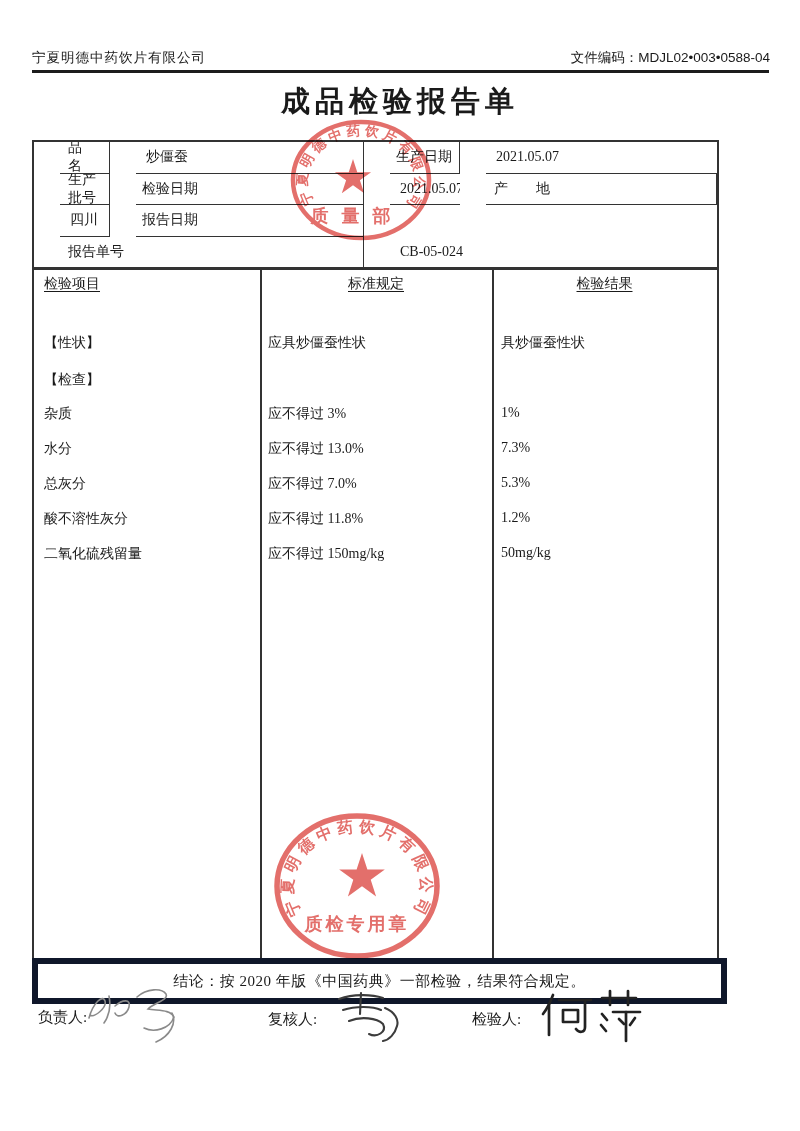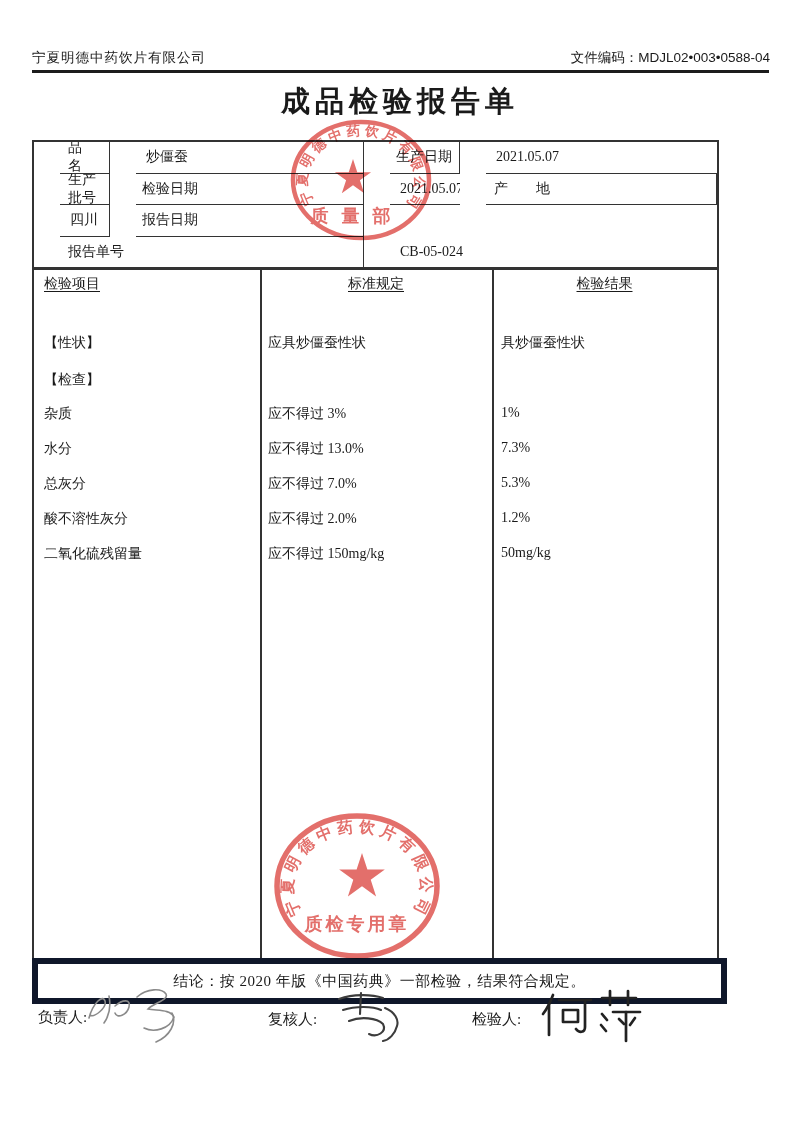--- a/index.html
+++ b/index.html
@@ -92,21 +92,21 @@
 
     <div class="mt-text" style="left:10px;top:171px">水分</div>
     <div class="mt-text" style="left:234px;top:171px">应不得过 13.0%</div>
     <div class="mt-text" style="left:467px;top:171px">7.3%</div>
 
     <div class="mt-text" style="left:10px;top:206px">总灰分</div>
     <div class="mt-text" style="left:234px;top:206px">应不得过 7.0%</div>
     <div class="mt-text" style="left:467px;top:206px">5.3%</div>
 
     <div class="mt-text" style="left:10px;top:241px">酸不溶性灰分</div>
-    <div class="mt-text" style="left:234px;top:241px">应不得过 2.0%</div>
+    <div class="mt-text" style="left:234px;top:241px">应不得过 11.8%</div>
     <div class="mt-text" style="left:467px;top:241px">1.2%</div>
 
     <div class="mt-text" style="left:10px;top:276px">二氧化硫残留量</div>
     <div class="mt-text" style="left:234px;top:276px">应不得过 150mg/kg</div>
     <div class="mt-text" style="left:467px;top:276px">50mg/kg</div>
   </div>
 
   <div class="abs conclusion">
       <span>结论：按 2020 年版《中国药典》一部检验，结果符合规定。</span>
     </div>

